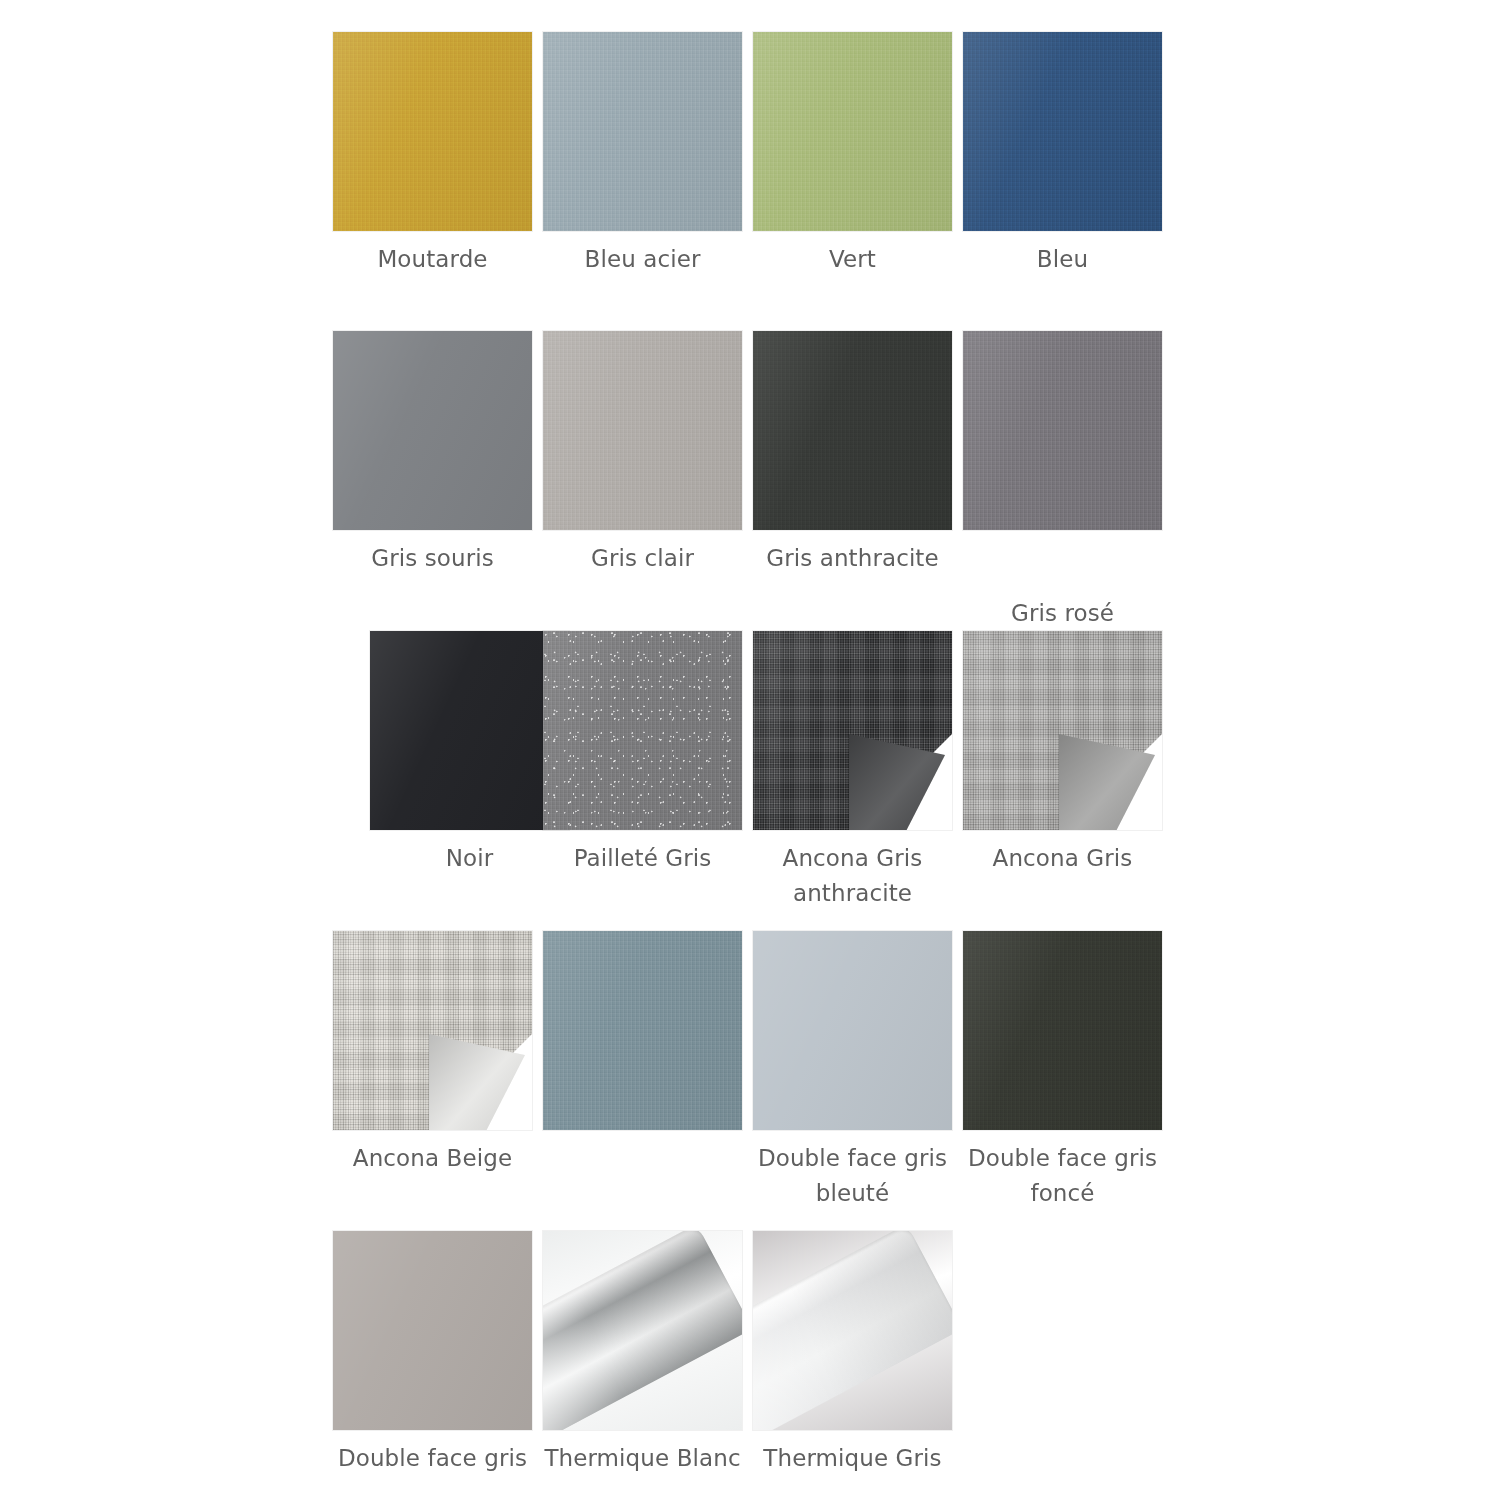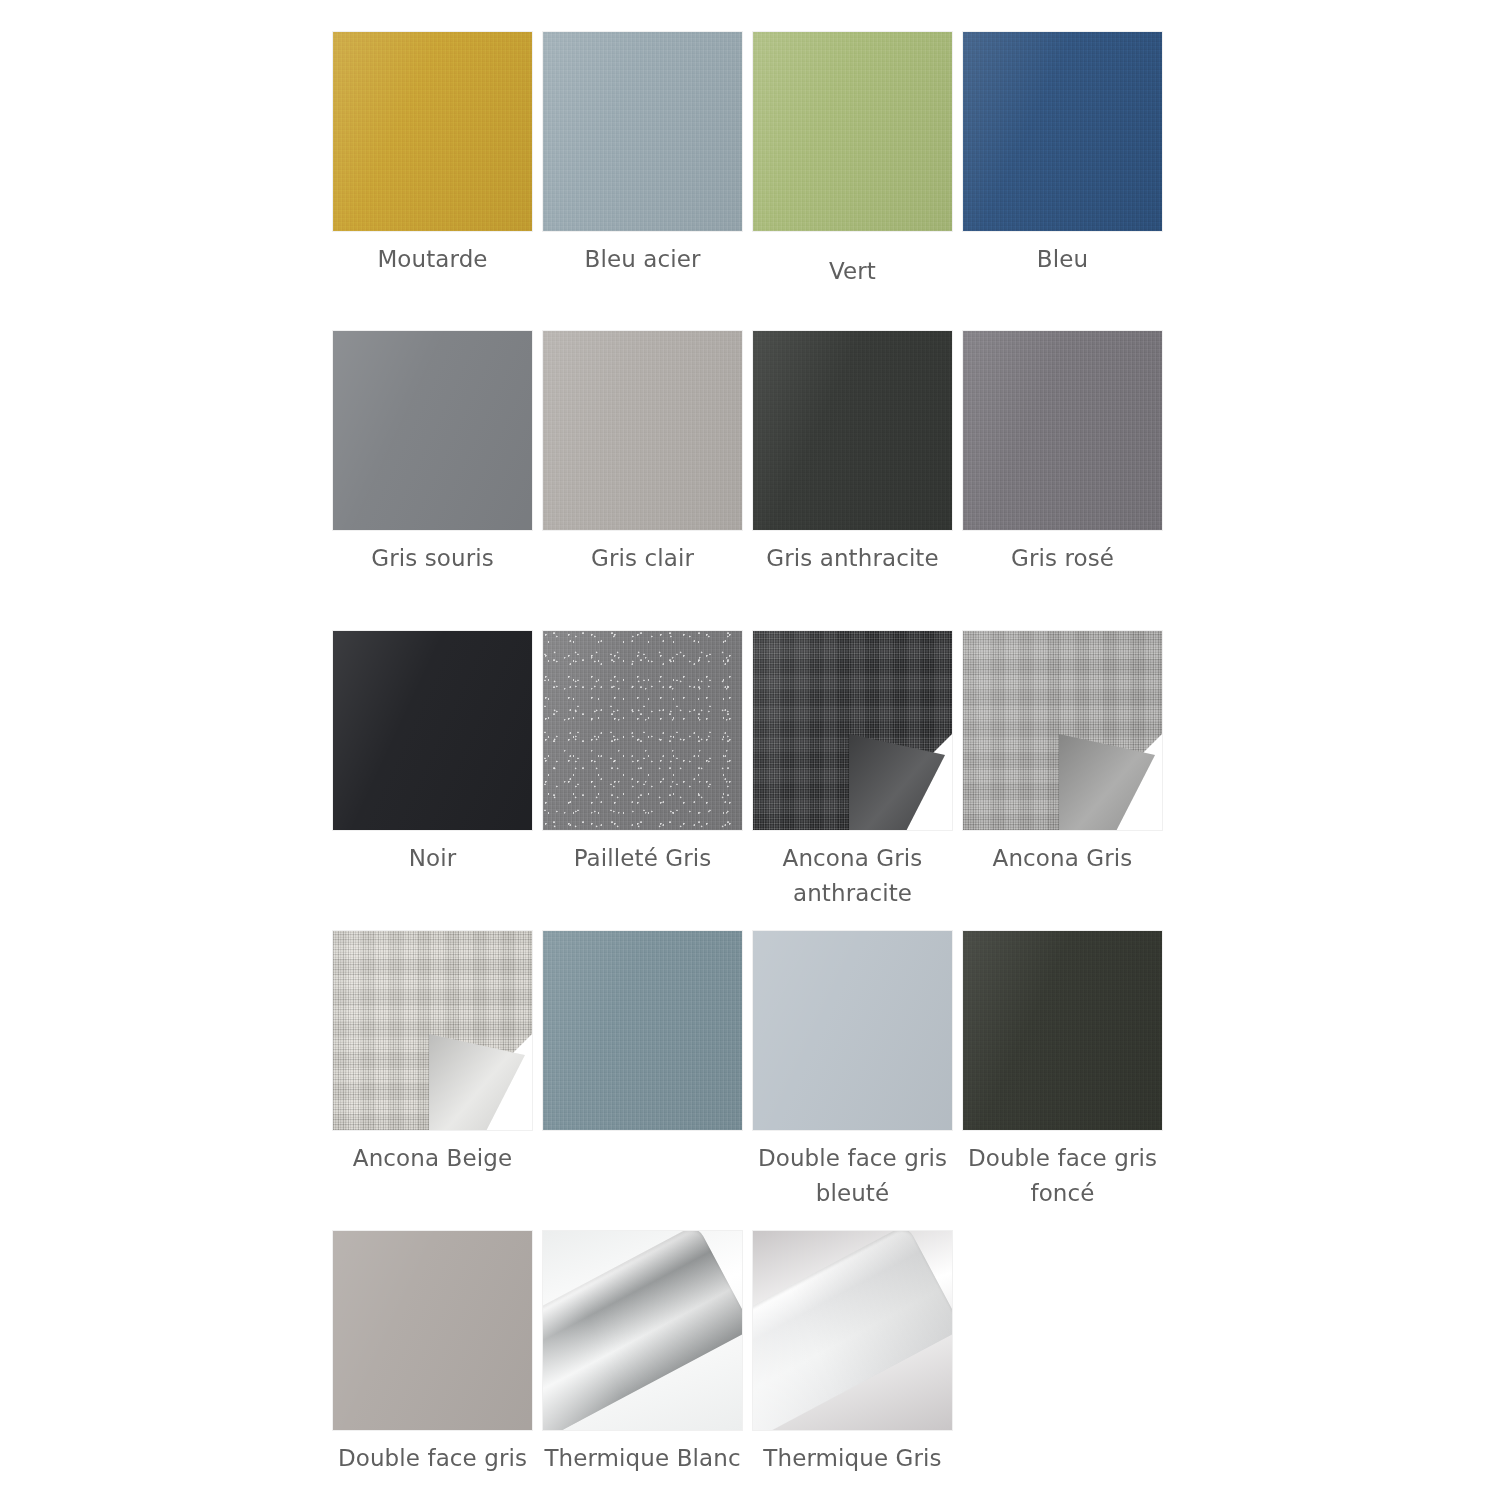--- a/index.html
+++ b/index.html
@@ -147,21 +147,21 @@
         </div>
         <div class="caption">Moutarde</div>
       </div>
       <div class="cell" style="height: 299px;">
         <div class="swatch" style="background: rgb(153, 169, 177);">
           <div class="weave"></div>
           <div class="sheen"></div>
         </div>
         <div class="caption">Bleu acier</div>
       </div>
-      <div class="cell" style="height: 299px; gap: 12px;">
+      <div class="cell" style="height: 299px;">
         <div class="swatch" style="background: rgb(168, 186, 121);">
           <div class="weave"></div>
           <div class="sheen"></div>
         </div>
         <div class="caption">Vert</div>
       </div>
       <div class="cell" style="height: 291px;">
         <div class="swatch" style="background: rgb(47, 82, 125);">
           <div class="weave"></div>
           <div class="sheen"></div>
@@ -181,28 +181,28 @@
         </div>
         <div class="caption">Gris clair</div>
       </div>
       <div class="cell" style="height: 291px;">
         <div class="swatch" style="background: rgb(52, 55, 52);">
           <div class="weave"></div>
           <div class="sheen"></div>
         </div>
         <div class="caption">Gris anthracite</div>
       </div>
-      <div class="cell" style="height: 300px;">
+      <div class="cell" style="height: 300px; justify-content: space-between;">
         <div class="swatch" style="background: rgb(119, 116, 122);">
           <div class="weave"></div>
           <div class="sheen"></div>
         </div>
         <div class="caption">Gris rosé</div>
       </div>
-      <div class="cell" style="height: 300px;">
+      <div class="cell" style="height: 300px; margin-left: 37px;">
         <div class="swatch" style="background: rgb(33, 34, 38);">
           <div class="sheen"></div>
         </div>
         <div class="caption">Noir</div>
       </div>
       <div class="cell" style="height: 300px;">
         <div class="swatch" style="background: rgb(121, 121, 123);">
           <div class="weave"></div>
           <div class="glitter"></div>
           <div class="sheen"></div>

